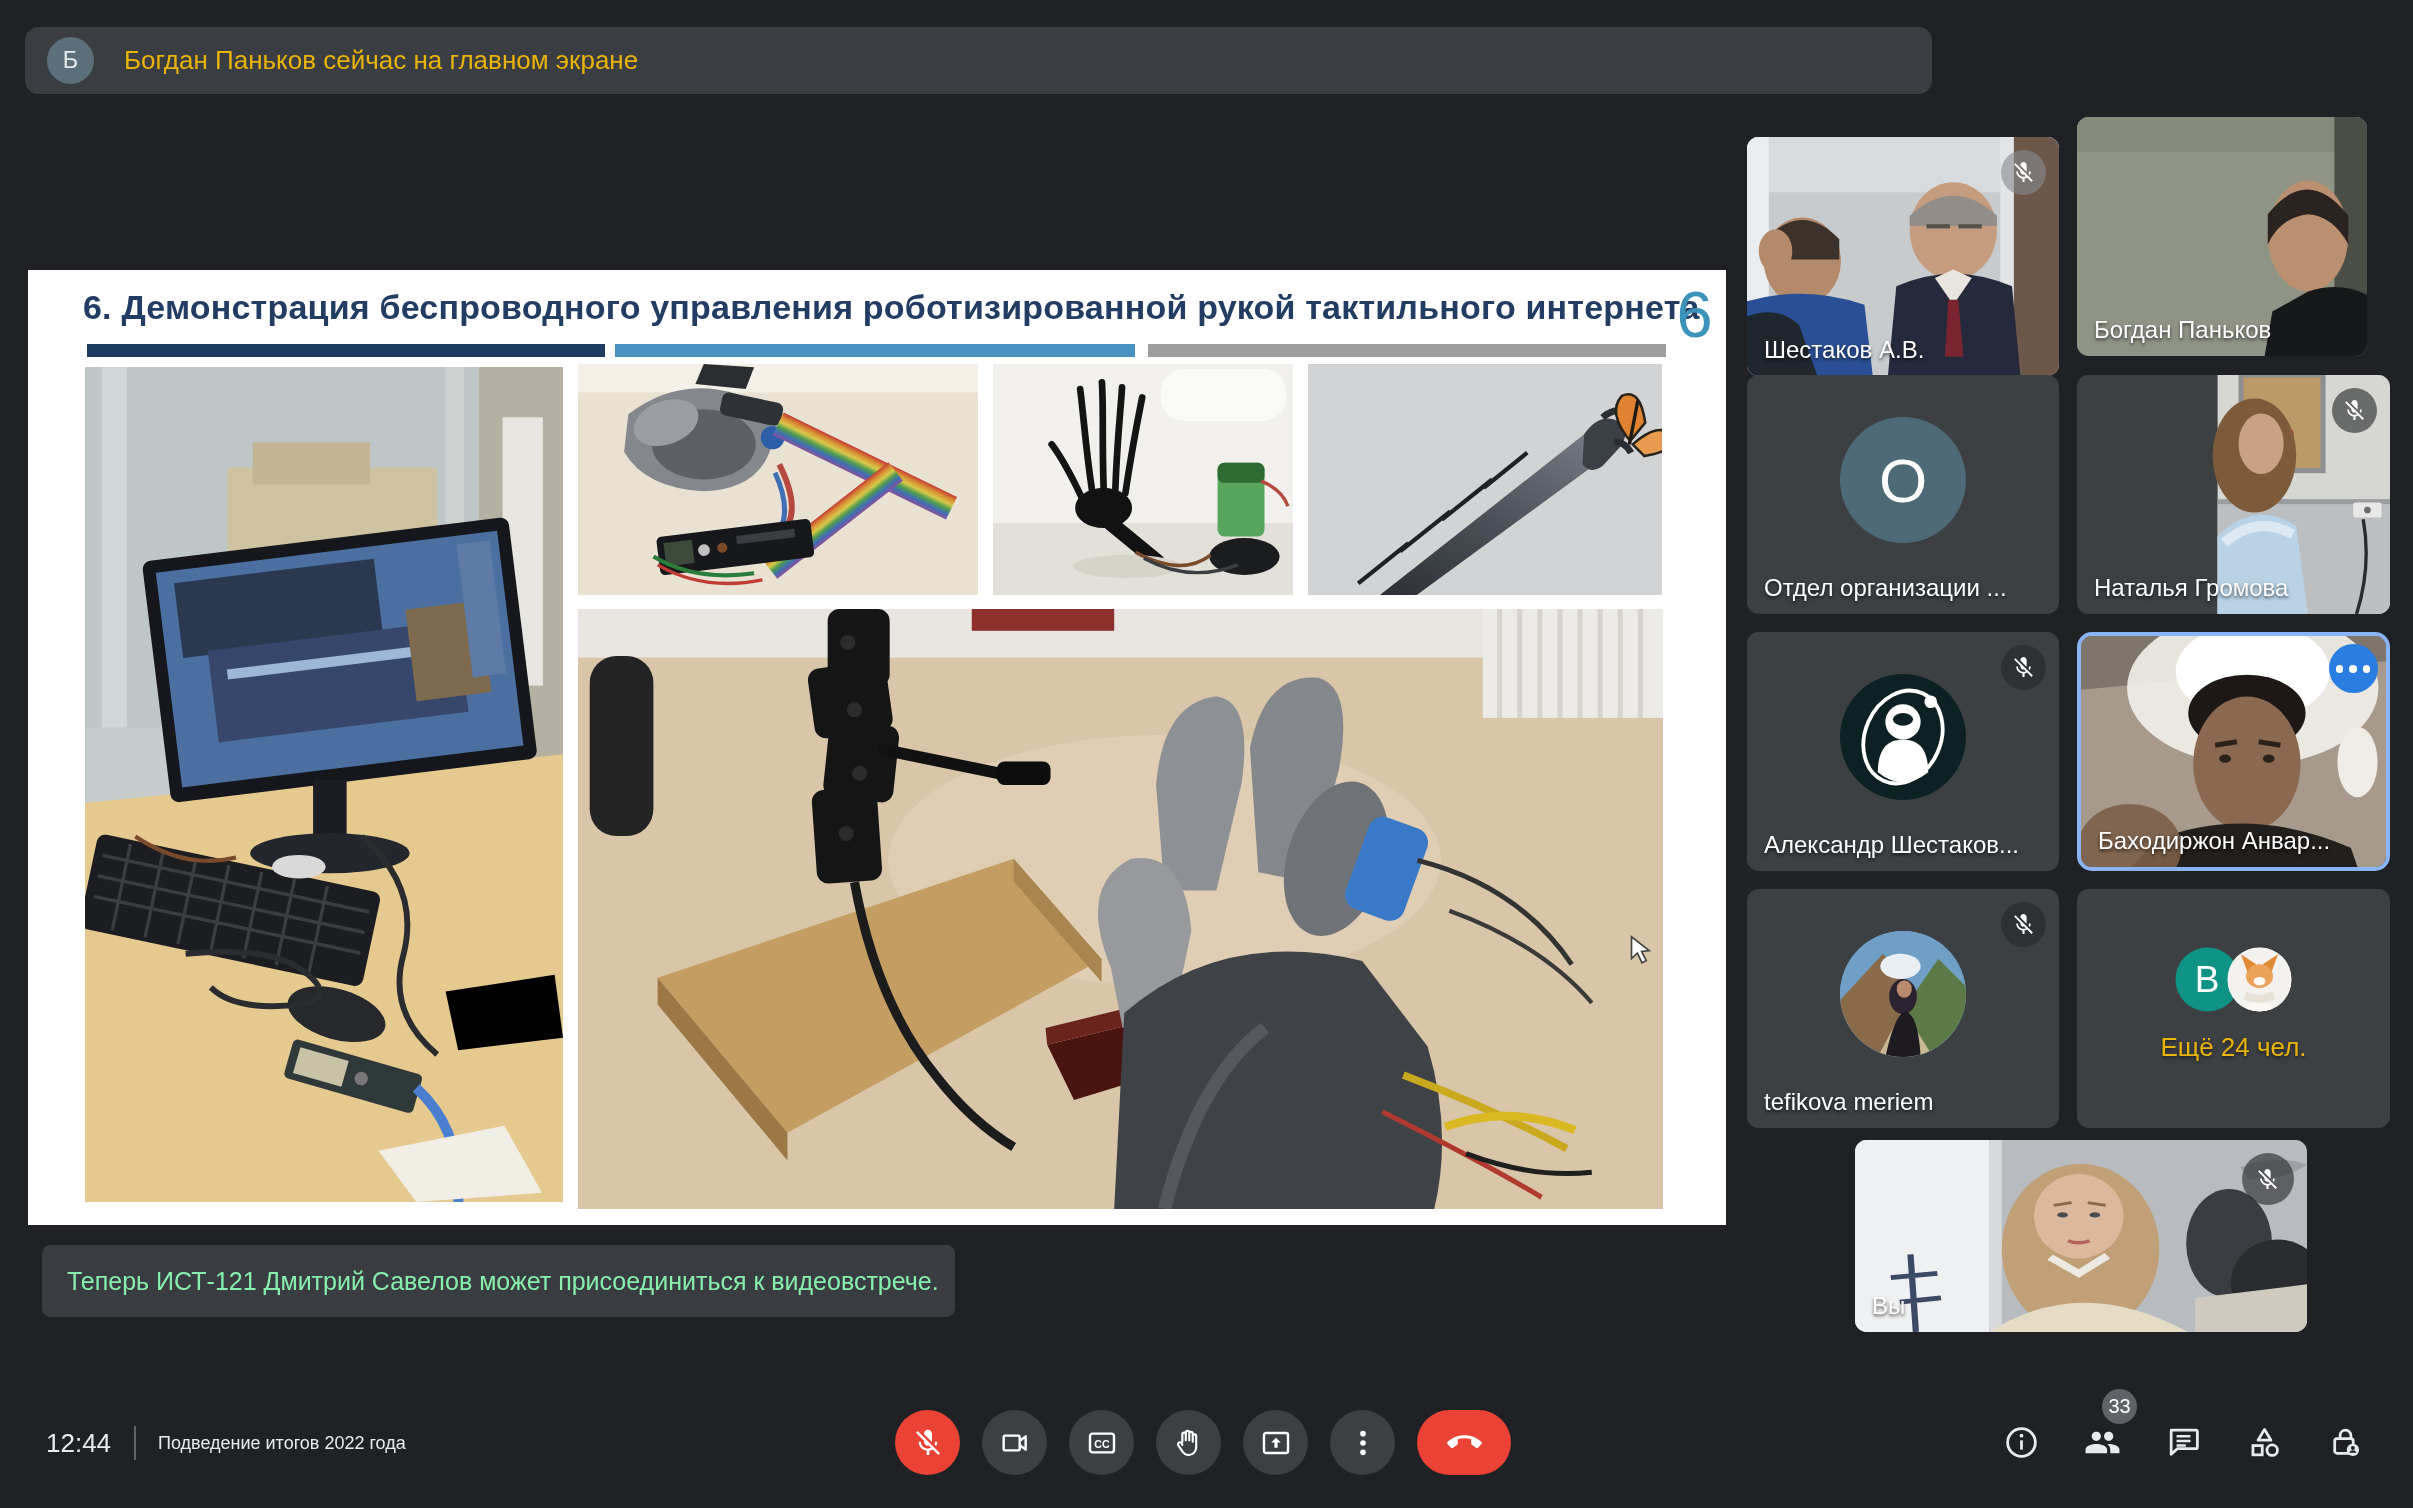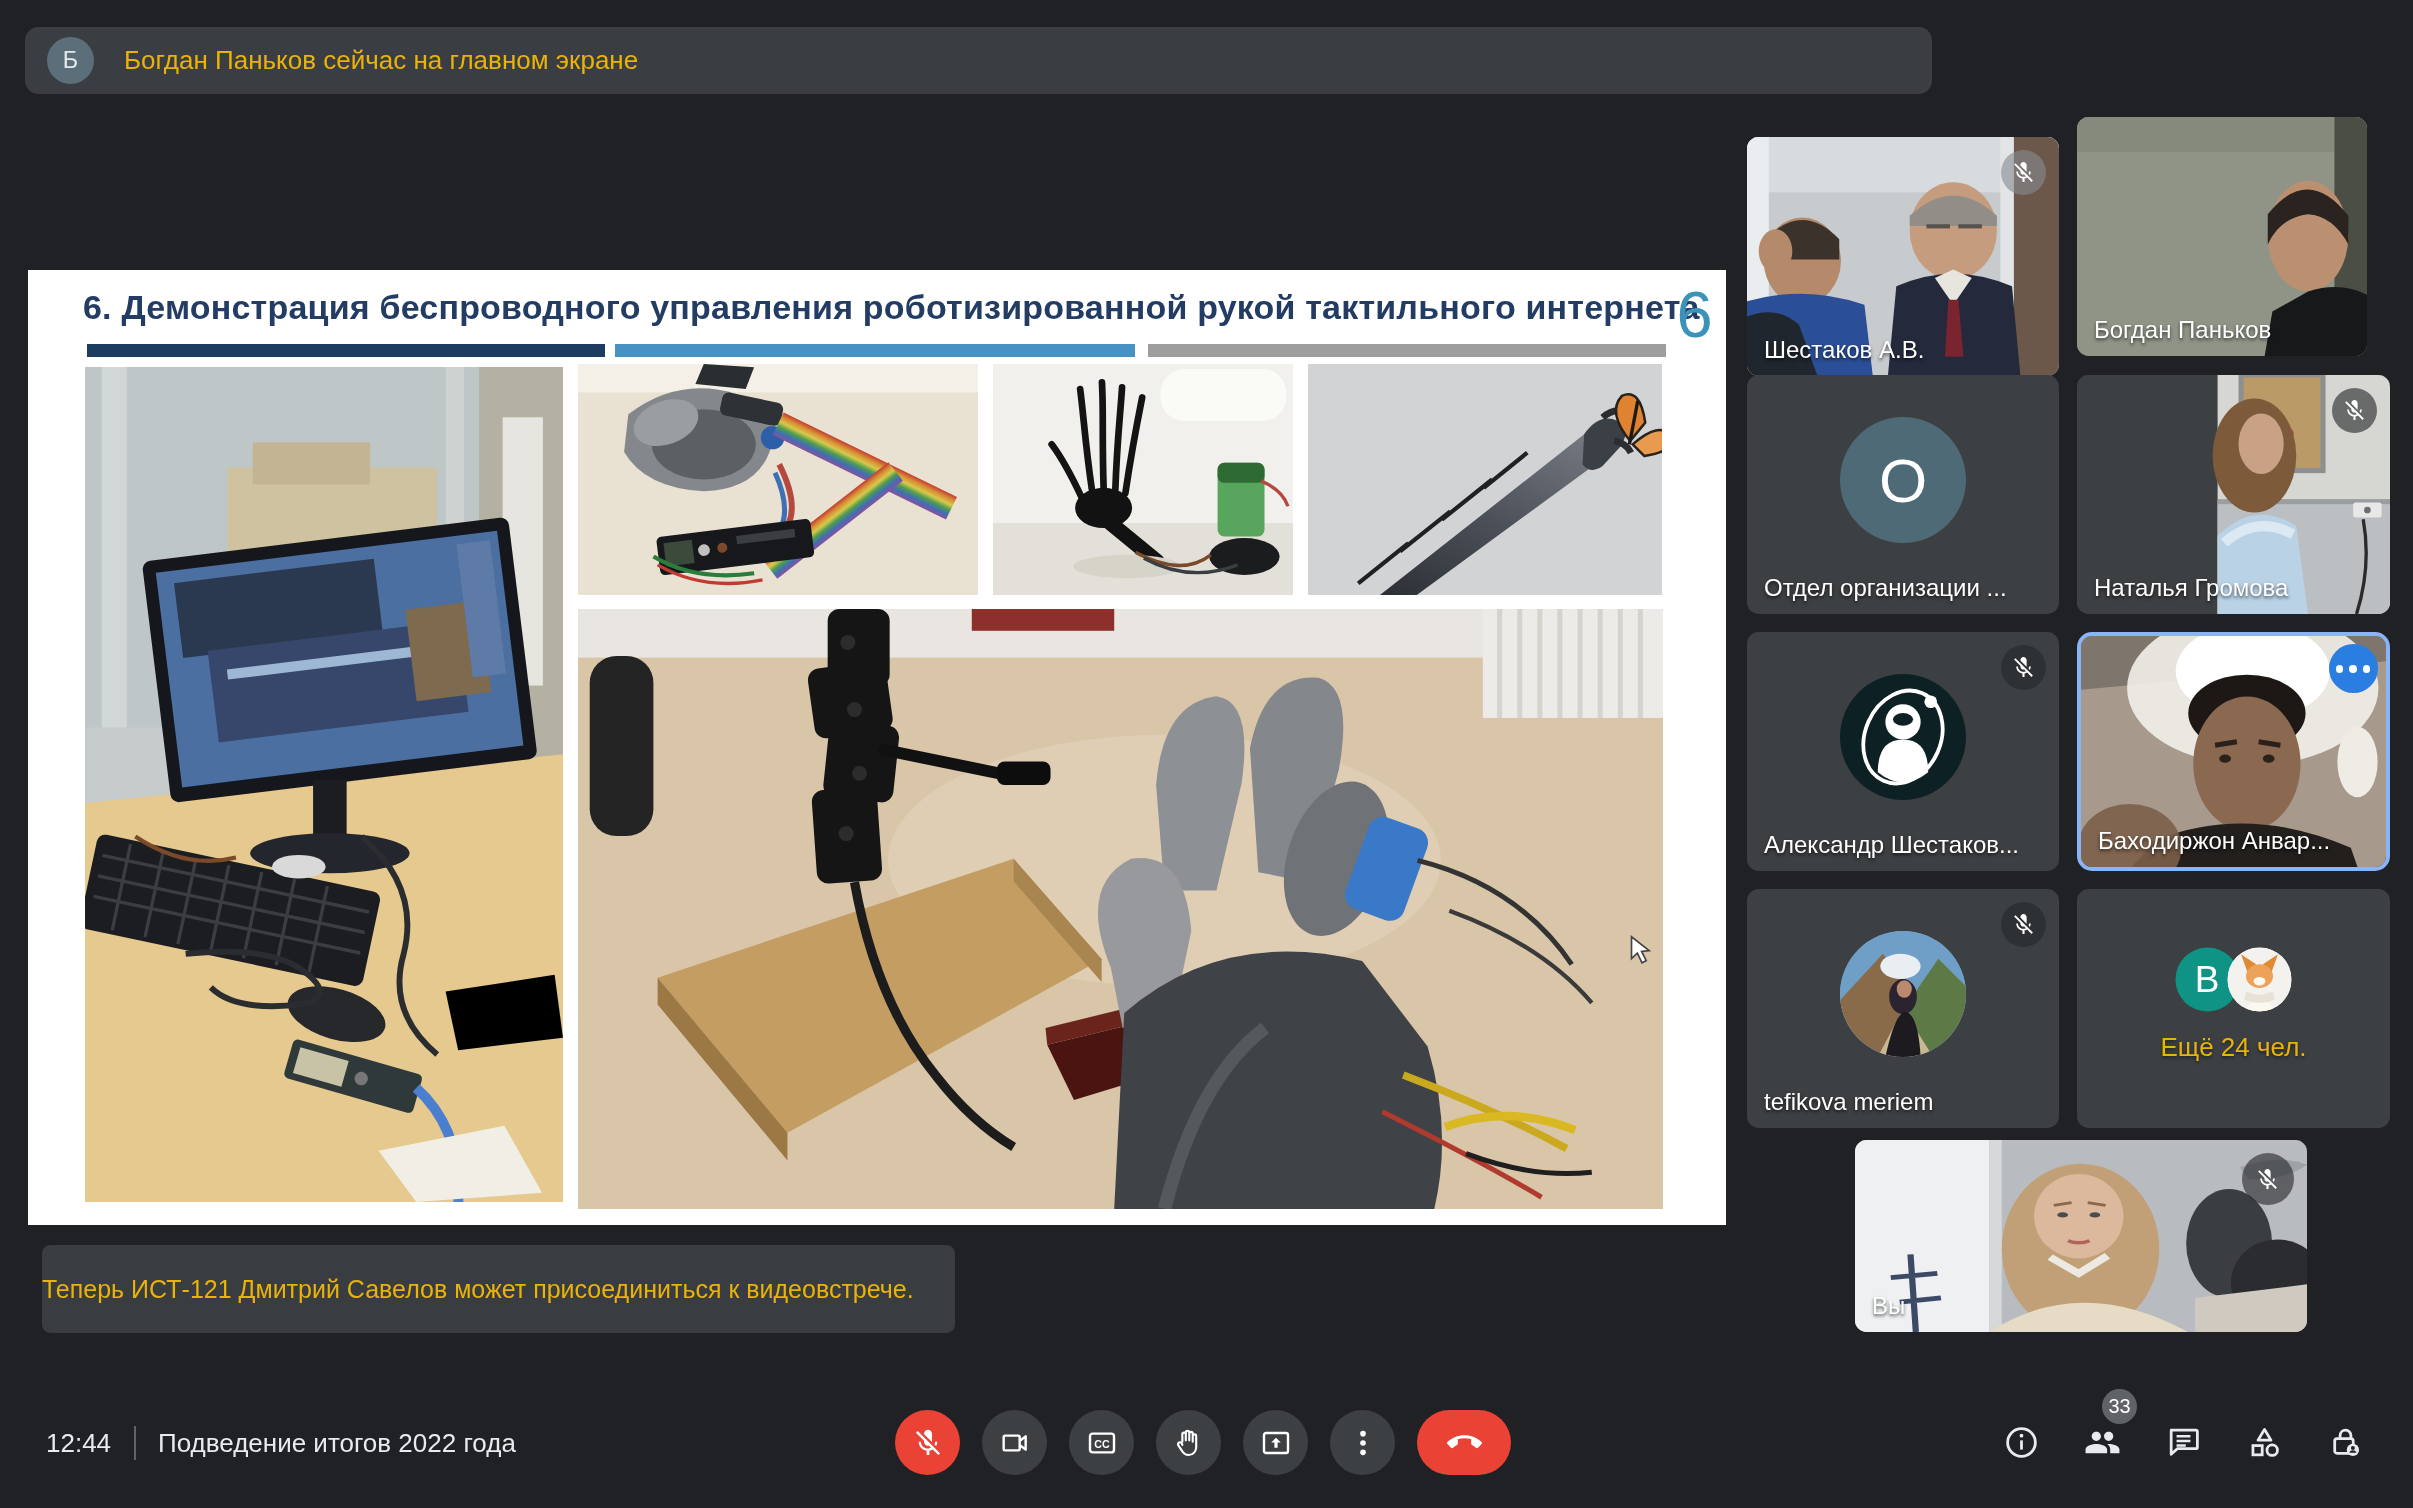--- a/index.html
+++ b/index.html
@@ -25,23 +25,23 @@
   .photo{position:absolute;overflow:hidden;background:#e8e4da;}
   .photo svg{display:block;width:100%;height:100%;}
   .ph-left{left:57px;top:97px;width:478px;height:835px;}
   .ph-2{left:550px;top:94px;width:400px;height:231px;}
   .ph-3{left:965px;top:94px;width:300px;height:231px;}
   .ph-4{left:1280px;top:94px;width:354px;height:231px;}
   .ph-main{left:550px;top:339px;width:1085px;height:600px;}
   .cursor{position:absolute;left:1629px;top:935px;width:23.5px;height:32px;}
 
   
-  .toast{position:absolute;left:42px;top:1245px;width:913px;height:88px;background:#393d41;
-         border-radius:8.4px;display:flex;align-items:center;box-sizing:border-box;
-         font-size:25px;color:#eab308;}
+  .toast{position:absolute;left:42px;top:1245px;width:913px;height:72px;background:#393d41;
+         border-radius:8.4px;display:flex;align-items:center;padding-left:25px;box-sizing:border-box;
+         font-size:25px;color:#86efac;}
 
   
   .tile{position:absolute;border-radius:11.7px;background:#3c4043;overflow:hidden;}
   .tile svg.scene{position:absolute;inset:0;width:100%;height:100%;}
   .t1{left:1747px;top:117px;width:312px;height:239px;margin-top:20px;}
   .t2{left:2077px;top:117px;width:290px;height:239px;}
   .t3{left:1747px;top:375px;width:312px;height:239px;}
   .t4{left:2077px;top:375px;width:313px;height:239px;}
   .t5{left:1747px;top:632px;width:312px;height:239px;}
   .t6{left:2077px;top:632px;width:313px;height:239px;border:4.2px solid #8ab4f8;border-radius:15px;
@@ -65,21 +65,21 @@
   .dualava{position:absolute;left:50%;top:38%;transform:translate(-50%,-50%);width:117px;height:65px;z-index:2;}
   .dualava .c1{position:absolute;left:0;top:0;width:64px;height:64px;border-radius:50%;background:#0f9384;
           display:flex;align-items:center;justify-content:center;font-size:37px;color:#fff;}
   .dualava .c2{position:absolute;left:52px;top:0;width:64px;height:64px;border-radius:50%;background:#f4f2ef;overflow:hidden;}
   .overflow-label{position:absolute;left:0;right:0;top:60%;text-align:center;font-size:26px;color:#eab308;
           text-shadow:0 1.7px 3.4px rgba(0,0,0,.5);z-index:2;}
 
   
   .bb-time{position:absolute;left:46px;top:1426px;font-size:26px;color:#e8eaed;line-height:34px;}
   .bb-div{position:absolute;left:134px;top:1426px;width:1.7px;height:34px;background:#5f6368;}
-  .bb-title{position:absolute;left:158px;top:1426px;font-size:26px;color:#e8eaed;line-height:34px;}
+  .bb-title{position:absolute;left:158px;top:1426px;font-size:18px;color:#e8eaed;line-height:34px;}
   .controls{position:absolute;left:895px;top:1410px;display:flex;align-items:flex-end;gap:22px;}
   .cbtn{width:65px;height:65px;border-radius:50%;background:#3c4043;display:flex;align-items:center;
         justify-content:center;}
   .cbtn.red{background:#ea4335;}
   .cbtn svg{width:32px;height:32px;}
   .endcall{width:94px;height:65px;border-radius:33px;background:#ea4335;display:flex;align-items:center;
         justify-content:center;}
   .endcall svg{width:35px;height:35px;}
   .rightctl{position:absolute;left:2003px;top:1424px;display:flex;gap:44px;align-items:center;}
   .ricon{width:37px;height:37px;position:relative;}

